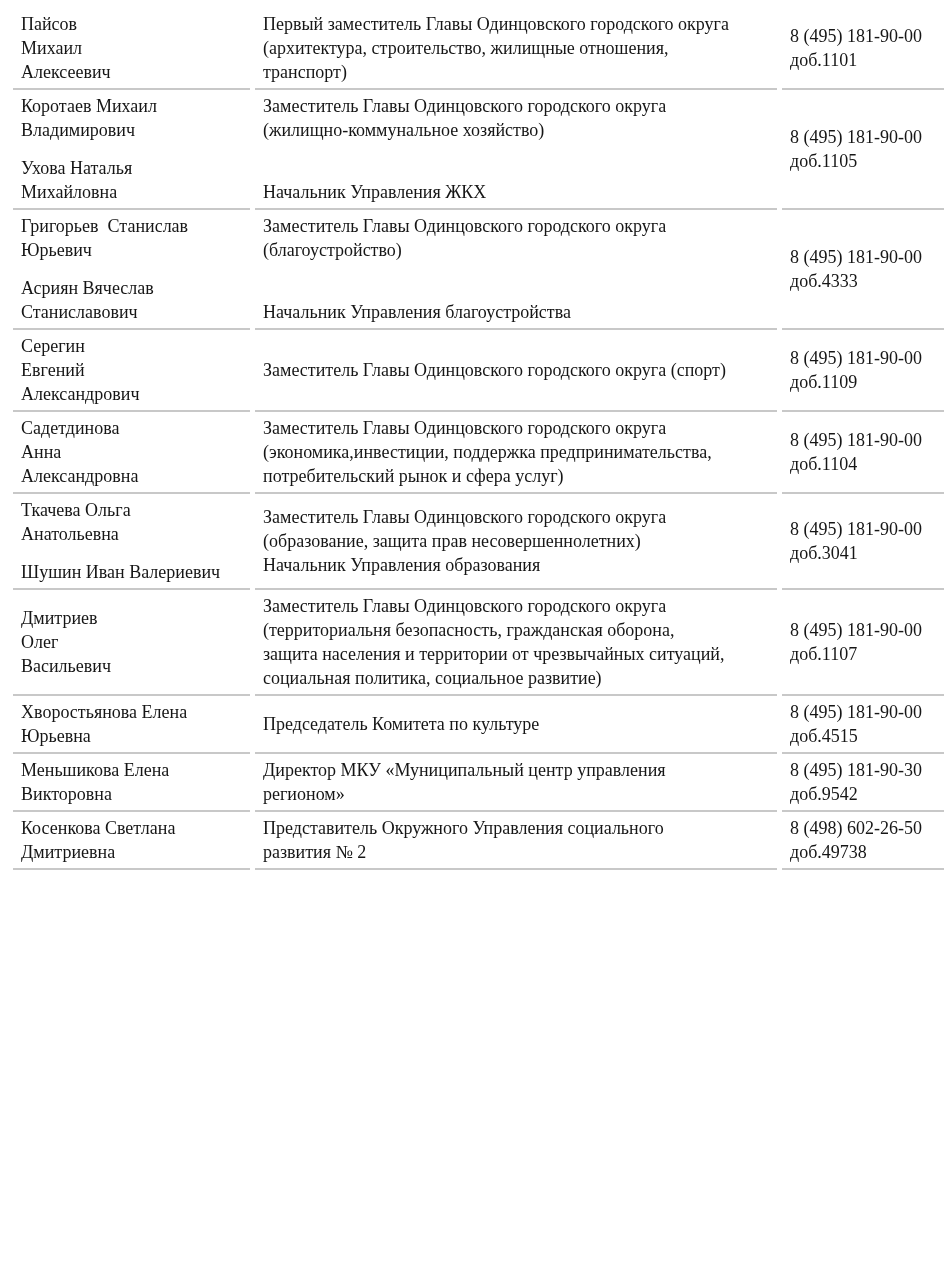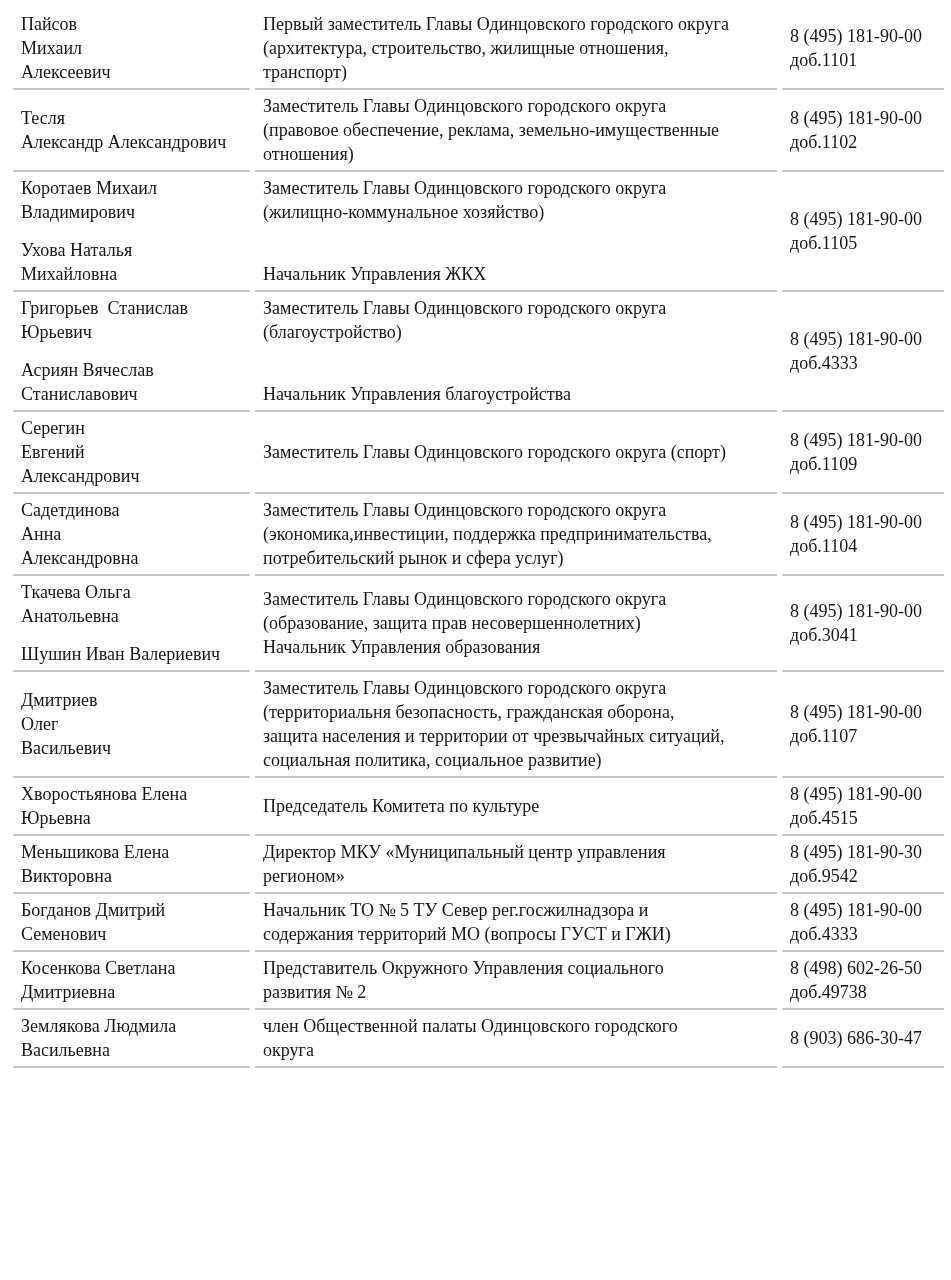--- a/index.html
+++ b/index.html
@@ -53,35 +53,20 @@
           <div class="text">Первый заместитель Главы Одинцовского городского округа
 (архитектура, строительство, жилищные отношения,
 транспорт)</div>
         </td>
     <td class="cell phone-cell">
           <div class="text">8 (495) 181-90-00
 доб.1101</div>
         </td>
   </tr>
 
-  <tr>
-    <td class="cell name-cell">
-          <div class="text">Тесля
-Александр Александрович</div>
-        </td>
-    <td class="cell position-cell">
-          <div class="text">Заместитель Главы Одинцовского городского округа
-(правовое обеспечение, реклама, земельно-имущественные
-отношения)</div>
-        </td>
-    <td class="cell phone-cell">
-          <div class="text">8 (495) 181-90-00
-доб.1102</div>
-        </td>
-  </tr>
 
   <tr>
     <td class="cell name-cell">
           <div class="text">Коротаев Михаил
 Владимирович</div>
           <div class="text" style="margin-top: 14px;">Ухова Наталья
 Михайловна</div>
         </td>
     <td class="cell position-cell">
           <div class="text">Заместитель Главы Одинцовского городского округа
@@ -203,58 +188,31 @@
     <td class="cell position-cell">
           <div class="text">Директор МКУ «Муниципальный центр управления
 регионом»</div>
         </td>
     <td class="cell phone-cell">
           <div class="text">8 (495) 181-90-30
 доб.9542</div>
         </td>
   </tr>
 
-  <tr>
-    <td class="cell name-cell">
-          <div class="text">Богданов Дмитрий
-Семенович</div>
-        </td>
-    <td class="cell position-cell">
-          <div class="text">Начальник ТО № 5 ТУ Север рег.госжилнадзора и
-содержания территорий МО (вопросы ГУСТ и ГЖИ)</div>
-        </td>
-    <td class="cell phone-cell">
-          <div class="text">8 (495) 181-90-00
-доб.4333</div>
-        </td>
-  </tr>
 
 
   <tr>
     <td class="cell name-cell">
           <div class="text">Косенкова Светлана
 Дмитриевна</div>
         </td>
     <td class="cell position-cell">
           <div class="text">Представитель Окружного Управления социального
 развития № 2</div>
         </td>
     <td class="cell phone-cell">
           <div class="text">8 (498) 602-26-50
 доб.49738</div>
         </td>
   </tr>
 
-  <tr>
-    <td class="cell name-cell">
-          <div class="text">Землякова Людмила
-Васильевна</div>
-        </td>
-    <td class="cell position-cell">
-          <div class="text">член Общественной палаты Одинцовского городского
-округа</div>
-        </td>
-    <td class="cell phone-cell">
-          <div class="text">8 (903) 686-30-47</div>
-        </td>
-  </tr>
 </tbody>
 </table>
 
 </body></html>

